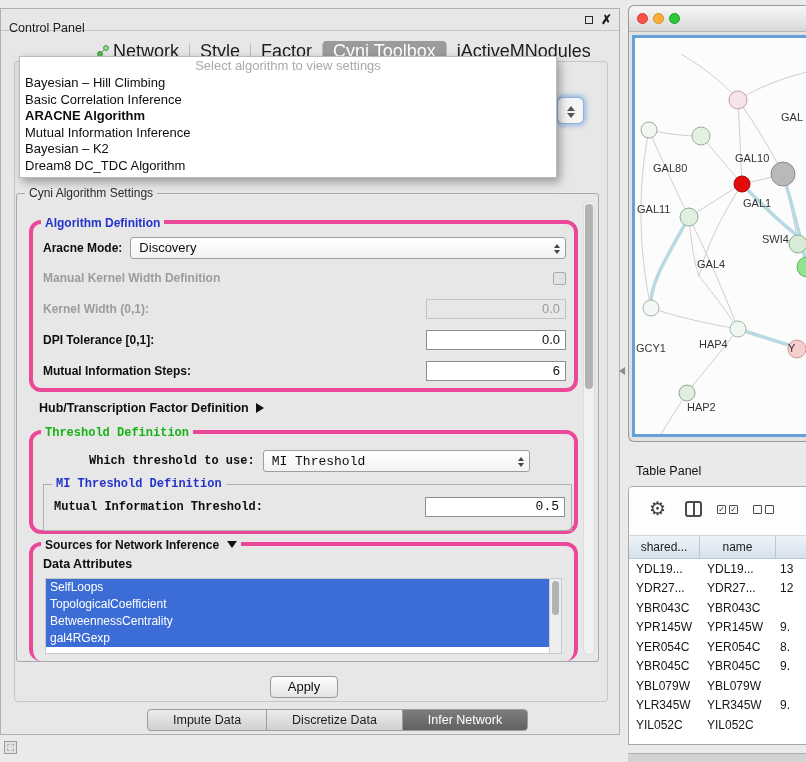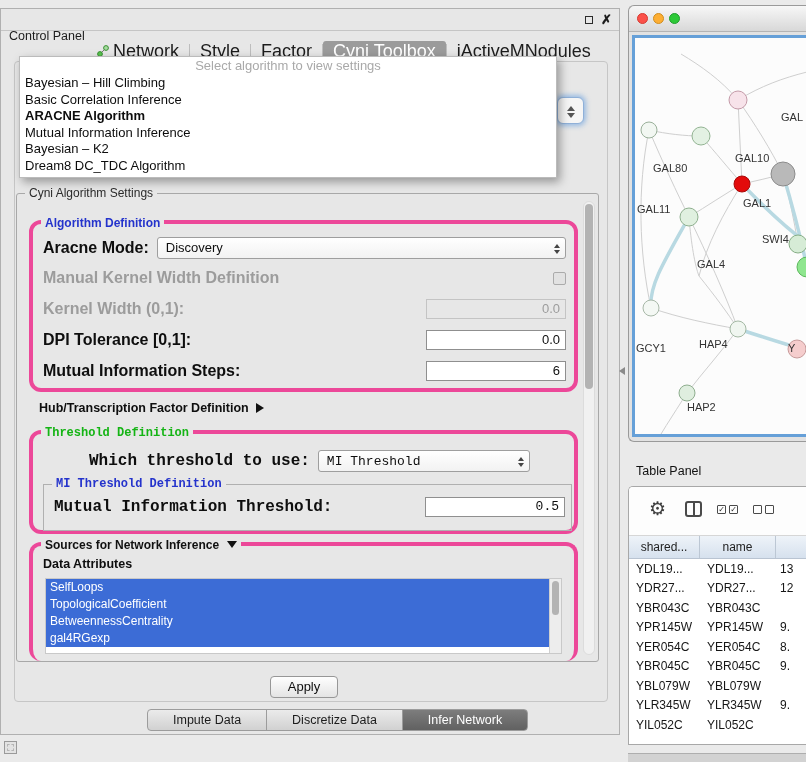--- a/index.html
+++ b/index.html
@@ -8,21 +8,21 @@
     position:relative; overflow:hidden;
     background:#eaeaea;
     font-family:"Liberation Sans", sans-serif;
     -webkit-font-smoothing:antialiased;
   }
   
   .cp { position:absolute; left:0; top:8px; width:620px; height:727px;
         background:#e7e7e7; border:1px solid #b0b0b0; }
   .cp-titlebar { position:absolute; left:0; right:0; top:0; height:22px;
         border-bottom:1px solid #c5c5c5; }
-  .cp-title { position:absolute; left:8px; top:20px; font-size:12.5px; color:#1c1c1c; }
+  .cp-title { position:absolute; left:8px; top:12px; font-size:12.5px; color:#1c1c1c; }
   .float-box { position:absolute; right:26px; top:7px; width:8px; height:8px; border:1.5px solid #2b2b2b; }
   .close-x { position:absolute; right:7px; top:3px; font-size:13px; font-weight:bold; color:#1c1c1c; }
   .cp-tabs { position:absolute; left:86px; top:31px; height:22px; display:flex;
         align-items:center; font-size:18px; color:#1c1c1c; }
   .tab { display:flex; align-items:center; gap:4px; padding:2px 10px; border-radius:3px; height:20px; }
   .tab.active { background:#9b9b9b; color:#fff; }
   .tab-sep { width:1px; height:14px; background:#bdbdbd; }
   .cp-body { position:absolute; left:13px; top:52px; width:594px; height:641px;
         border:1px solid #c6c6c6; border-radius:4px; }
   
@@ -49,21 +49,21 @@
   .glabel.blk   { color:#111; font-weight:bold; }
   .sb { position:absolute; top:7px; right:3px; width:12px; height:454px;
         background:#f1f1f1; border:1px solid #dcdcdc; border-radius:6px; }
   .sb .thumb { position:absolute; left:1px; top:2px; width:8px; height:185px;
         background:#b3b3b3; border-radius:5px; }
   .group { position:absolute; border:4px solid #ec4899; border-radius:12px; }
   .algo { left:12px; top:26px; width:549px; height:172px; }
   .algo-rows { position:absolute; left:10px; right:8px; top:12px; bottom:6px;
         display:flex; flex-direction:column; justify-content:space-between; }
   .frow { display:flex; align-items:center; height:23px; }
-  .lbl { font-size:16px; font-weight:bold; color:#0e0e0e; white-space:nowrap; }
+  .lbl { font-size:12px; font-weight:bold; color:#0e0e0e; white-space:nowrap; }
   .lbl.dis { color:#9c9c9c; }
   .spacer { flex:1; }
   .combo { flex:1; margin-left:8px; height:22px; position:relative;
         background:linear-gradient(#ffffff,#f2f2f2); border:1px solid #9e9e9e; border-radius:3px;
         display:flex; align-items:center; padding-left:8px; font-size:13px; color:#0e0e0e; }
   .combo .arrows { position:absolute; right:5px; top:3px; }
   .combo .arrows i { display:block; width:0; height:0; border:3.5px solid transparent; }
   .combo .arrows .u { border-bottom:4.5px solid #444; margin-bottom:2px; }
   .combo .arrows .d { border-top:4.5px solid #444; }
   .cb14 { width:13px; height:13px; border:1px solid #ababab; background:#e2e2e2; border-radius:2px; }

